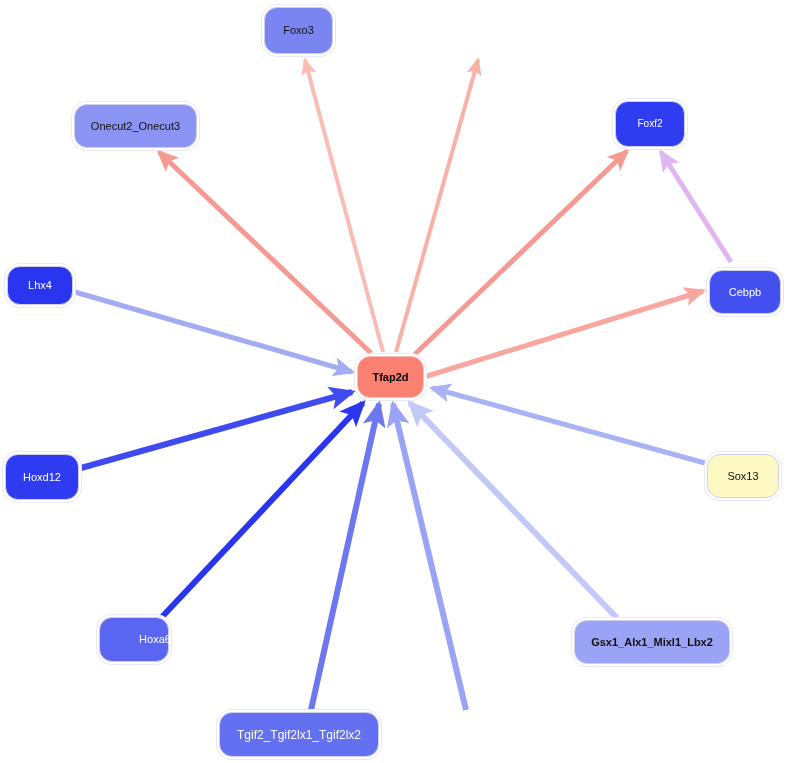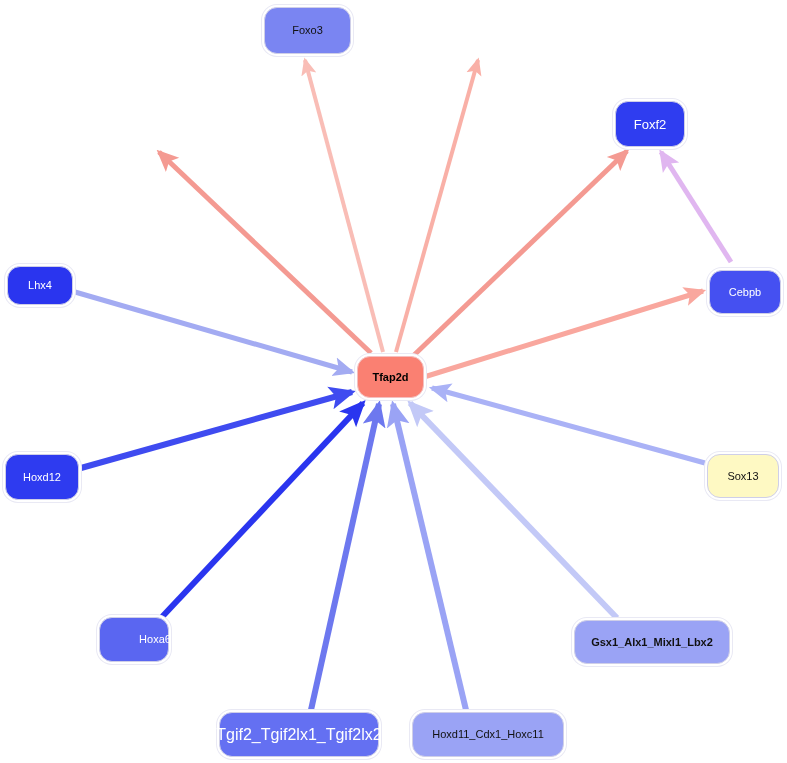--- a/index.html
+++ b/index.html
@@ -127,43 +127,43 @@
       <g>
         <line x1="617" y1="618" x2="410" y2="403" stroke="#c3c9f7" stroke-width="6" stroke-linecap="butt" marker-end="url(#arrow-11)"></line>
       </g>
       <g>
         <line x1="705" y1="463" x2="432" y2="388" stroke="#aab2f6" stroke-width="5" stroke-linecap="butt" marker-end="url(#arrow-12)"></line>
       </g>
     </svg>
 <div class="node" style="left: 357px; top: 356px; width: 67px; height: 42px; background: rgb(250, 128, 114); border-color: rgb(244, 191, 192); font-weight: bold;">
       <span class="node-label" style="color: rgb(0, 0, 0); font-size: 11px;">Tfap2d</span>
     </div>
-    <div class="node" style="left: 264px; top: 7px; width: 87px; height: 47px; background: rgb(122, 133, 242); border-color: rgb(207, 207, 232);">
+    <div class="node" style="left: 264px; top: 7px; width: 69px; height: 47px; background: rgb(122, 133, 242); border-color: rgb(207, 207, 232);">
       <span class="node-label" style="color: rgb(17, 17, 17); font-size: 11px;">Foxo3</span>
     </div>
+    <div class="node" style="left: 74px; top: 104px; width: 123px; height: 44px; background: rgb(139, 148, 243); border-color: rgb(207, 207, 232);">
+      <span class="node-label" style="color: rgb(17, 17, 17); font-size: 11px;">Onecut2_Onecut3</span>
+    </div>
     <div class="node" style="left: 615px; top: 101px; width: 70px; height: 46px; background: rgb(47, 61, 240); border-color: rgb(207, 207, 232);">
-      <span class="node-label" style="color: rgb(255, 255, 255); font-size: 13px;">Foxf2</span>
+      <span class="node-label" style="color: rgb(255, 255, 255); font-size: 10px;">Foxf2</span>
     </div>
     <div class="node" style="left: 709px; top: 270px; width: 72px; height: 44px; background: rgb(69, 80, 241); border-color: rgb(207, 207, 232);">
       <span class="node-label" style="color: rgb(255, 255, 255); font-size: 11px;">Cebpb</span>
     </div>
     <div class="node" style="left: 7px; top: 266px; width: 66px; height: 39px; background: rgb(42, 53, 239); border-color: rgb(207, 207, 232);">
       <span class="node-label" style="color: rgb(255, 255, 255); font-size: 11px;">Lhx4</span>
     </div>
     <div class="node" style="left: 5px; top: 454px; width: 74px; height: 46px; background: rgb(46, 59, 240); border-color: rgb(207, 207, 232);">
       <span class="node-label" style="color: rgb(255, 255, 255); font-size: 11px;">Hoxd12</span>
     </div>
     <div class="node" style="left: 707px; top: 454px; width: 72px; height: 44px; background: #fef9c3; border-color: rgb(207, 207, 232);">
       <span class="node-label" style="color: rgb(17, 17, 17); font-size: 11px;">Sox13</span>
     </div>
     <div class="node" style="left: 99px; top: 617px; width: 70px; height: 45px; background: rgb(90, 102, 241); border-color: rgb(207, 207, 232);">
       <span class="node-label" style="color: rgb(255, 255, 255); font-size: 11px; margin-left: 42px;">Hoxa6</span>
     </div>
     <div class="node" style="left: 574px; top: 620px; width: 156px; height: 44px; background: rgb(154, 163, 245); border-color: rgb(207, 207, 232);">
       <span class="node-label" style="color: rgb(17, 17, 17); font-size: 11px; font-weight: bold;">Gsx1_Alx1_Mixl1_Lbx2</span>
     </div>
     <div class="node" style="left: 219px; top: 712px; width: 160px; height: 45px; background: rgb(100, 112, 242); border-color: rgb(207, 207, 232);">
-      <span class="node-label" style="color: rgb(255, 255, 255); font-size: 16px;">Tgif2_Tgif2lx1_Tgif2lx2</span>
-    </div>
-    <div class="node" style="left: 412px; top: 712px; width: 152px; height: 45px; background: rgb(154, 163, 245); border-color: rgb(207, 207, 232);">
-      <span class="node-label" style="color: rgb(17, 17, 17); font-size: 11px;">Hoxd11_Cdx1_Hoxc11</span>
+      <span class="node-label" style="color: rgb(255, 255, 255); font-size: 12px;">Tgif2_Tgif2lx1_Tgif2lx2</span>
     </div>
   </div>
 
 </body></html>

